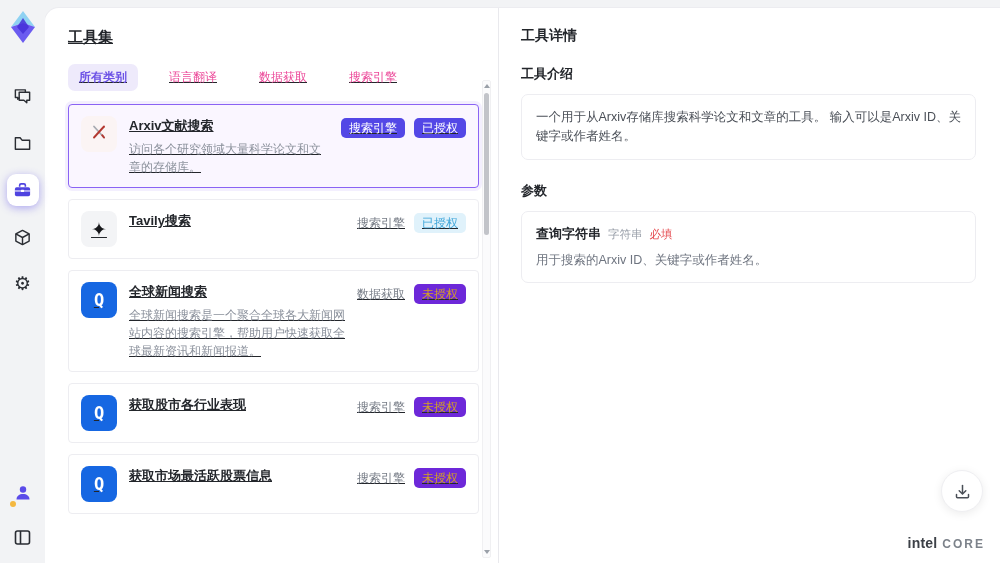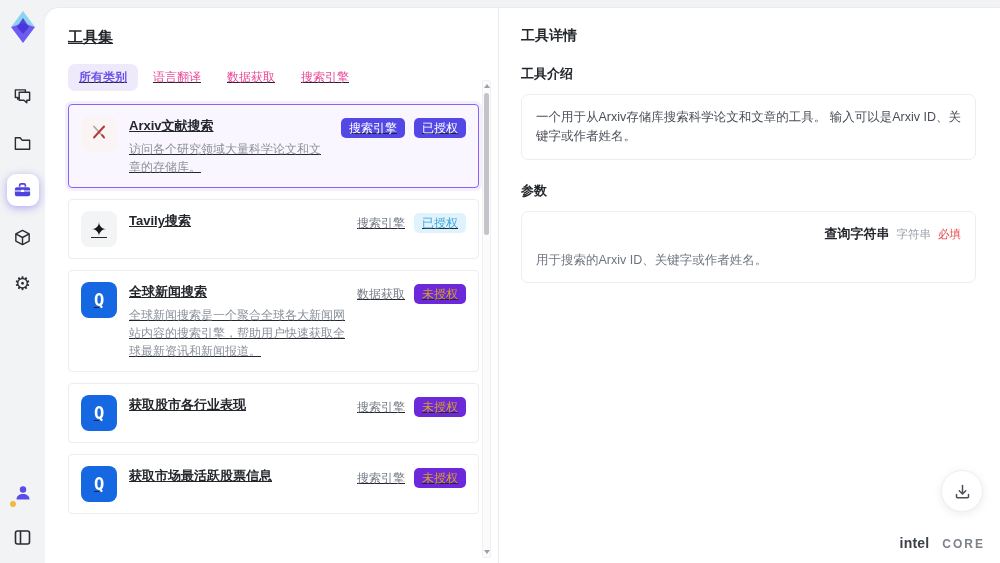--- a/index.html
+++ b/index.html
@@ -38,21 +38,21 @@
     background:#ffffff; border-radius:14px 0 0 0; overflow:hidden;
     box-shadow:0 0 0 1px #ececf0;
   }
   
   .tools-panel {
     position:absolute; left:0; top:0; width:453px; height:100%;
     padding:20px 0 0 23px;
     text-decoration:underline;
   }
   .panel-title { font-size:15px; font-weight:bold; margin-bottom:17px; }
-  .tabs { display:flex; gap:4px; margin-bottom:13px; }
+  .tabs { display:flex; gap:20px; margin-bottom:13px; }
   .tab {
     font-size:12px; color:#ec4899; padding:5px 11px; border-radius:7px;
     cursor:pointer; white-space:nowrap;
   }
   .tab.active { color:#6c52e6; background:#eeeafb; font-weight:bold; }
 
   .cards { display:flex; flex-direction:column; gap:11px; width:411px; }
   .card {
     display:flex; gap:12px; padding:11px 12px; background:#fff;
     border:1px solid #ededf1; border-radius:4px; cursor:pointer;
@@ -103,35 +103,35 @@
   
   .detail-panel { position:absolute; left:454px; top:0; right:0; height:100%; padding:19px 24px 0 22px; }
   .detail-title { font-size:14px; font-weight:bold; margin-bottom:20px; }
   .section-title { font-size:13px; font-weight:bold; margin-bottom:11px; }
   .info-box {
     border:1px solid #ededf1; border-radius:7px; background:#fff;
     padding:13px 14px; font-size:12.5px; color:#4a4f57; line-height:1.5;
     margin-bottom:22px;
   }
   .param-box { border:1px solid #ededf1; border-radius:7px; background:#fff; padding:13px 14px; }
-  .param-head { display:flex; align-items:baseline; gap:7px;justify-content:flex-end; }
+  .param-head { display:flex; align-items:baseline; gap:7px; }
   .param-name { font-size:13px; font-weight:bold; }
   .param-type { font-size:11.5px; color:#9aa0aa; }
   .param-required { font-size:11.5px; color:#e5484d; }
   .param-desc { font-size:12.5px; color:#6f7580; margin-top:9px; }
 
   
   .fab {
     position:absolute; right:17px; bottom:51px; width:42px; height:42px;
     border-radius:50%; background:#fff; border:1px solid #efeff2;
     box-shadow:0 2px 10px rgba(0,0,0,.08);
     display:flex; align-items:center; justify-content:center; cursor:pointer;
   }
   .brand {
-    position:absolute; right:15px; bottom:12px; display:flex; align-items:baseline; gap:13px;
+    position:absolute; right:15px; bottom:12px; display:flex; align-items:baseline; gap:5px;
     user-select:none;
   }
   .brand-intel { font-size:14px; font-weight:bold; color:#3c4047; letter-spacing:.2px; }
   .brand-core {
     font-size:12px; color:#7c828a; letter-spacing:2px; font-weight:bold;
   }
 </style>
 </head>
 <body>
 

